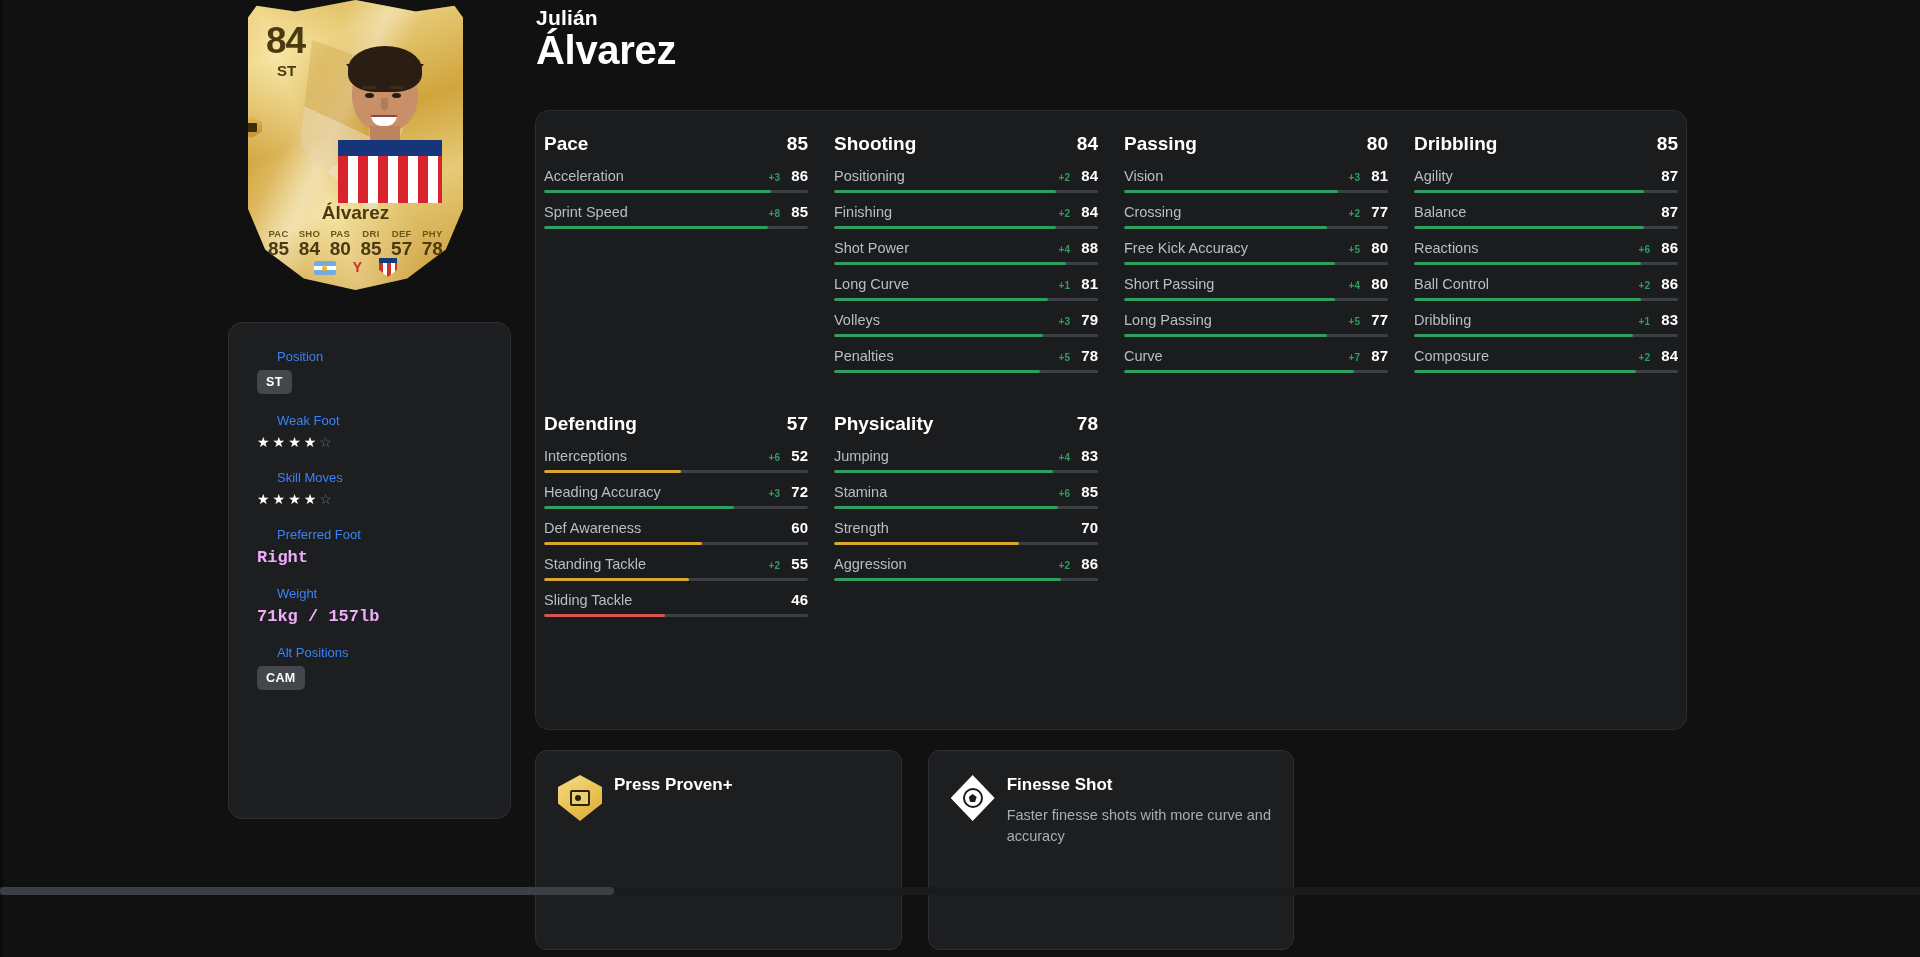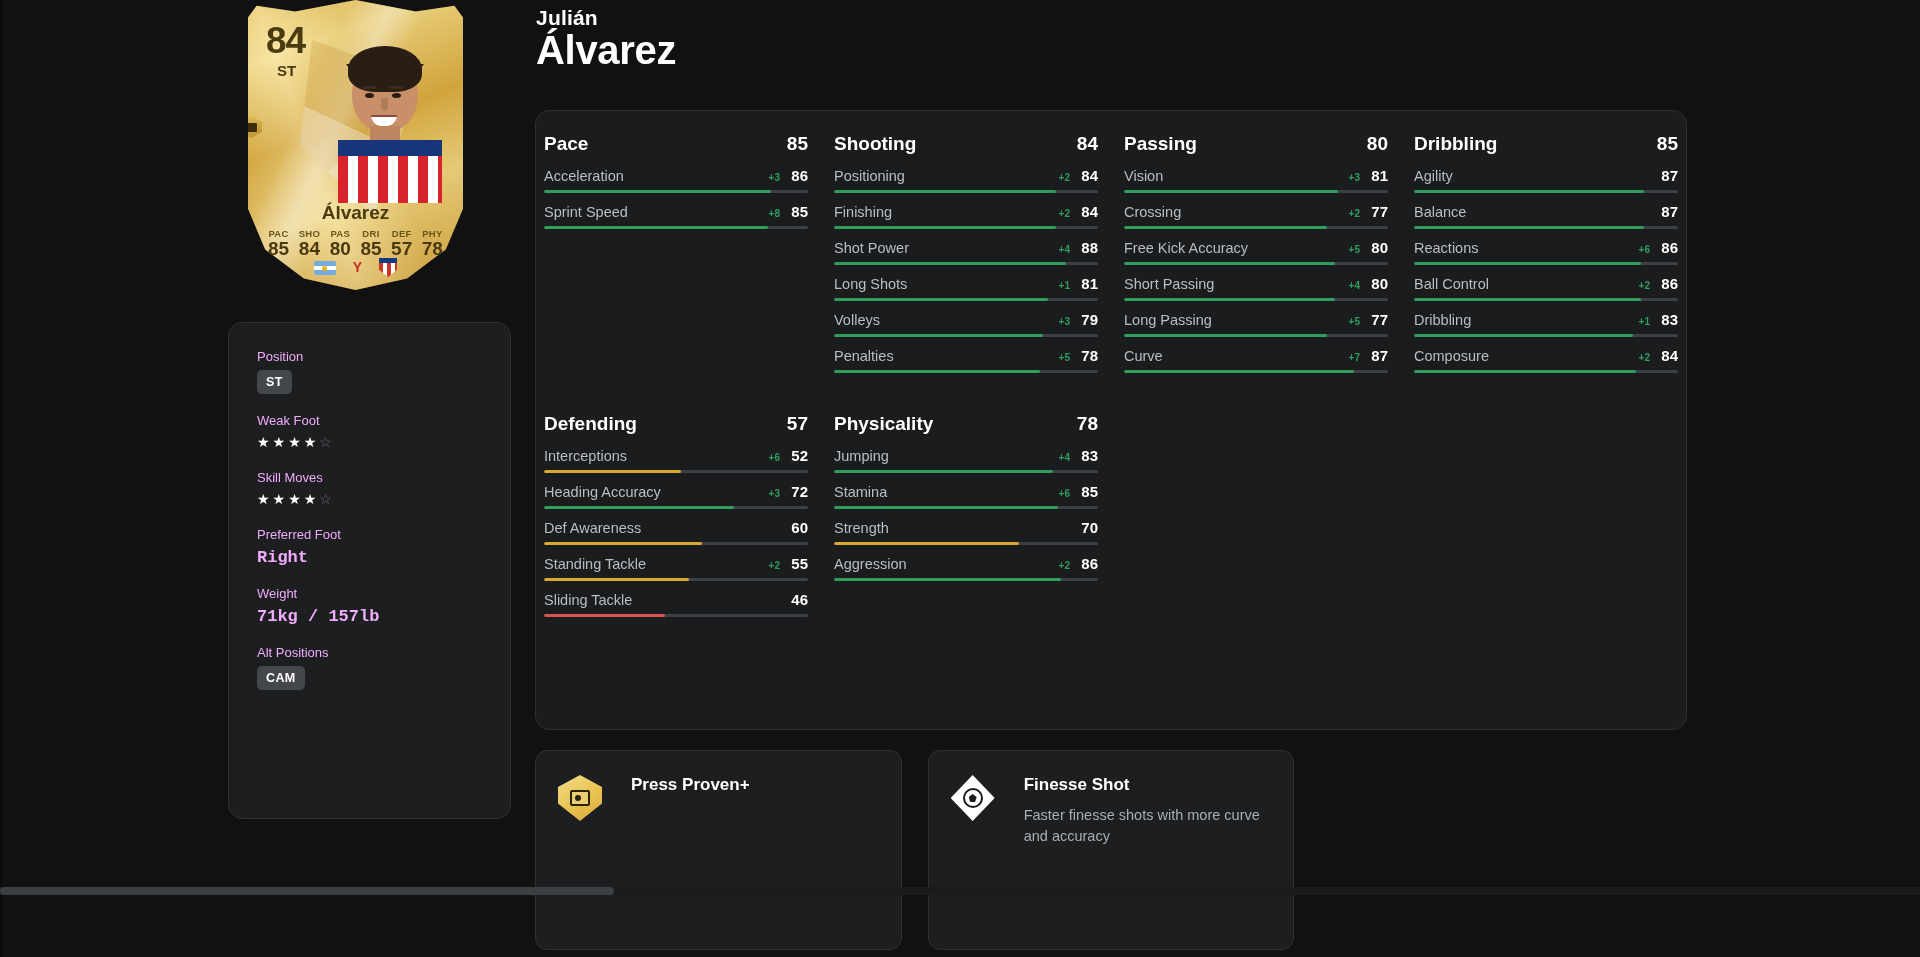--- a/index.html
+++ b/index.html
@@ -156,21 +156,21 @@
   .hdr-last  { font-size: 40px; font-weight: bold; color: #ffffff; line-height: 1.05; letter-spacing: -.3px; }
 
   
   .info {
     position: absolute; left: 228px; top: 322px; width: 283px; height: 497px;
     background: #1d1e20; border: 1px solid #2e3033; border-radius: 14px;
     padding: 26px 28px;
   }
   .info-row { margin-bottom: 19px; }
   .info-row:last-child { margin-bottom: 0; }
-  .info-lbl { font-size: 13px; color: #f0abfc; margin-bottom: 6px; }
+  .info-lbl { font-size: 13px; color: #3b82f6; margin-bottom: 6px; margin-left: 20px; }
   .info-val { font-size: 17px; font-weight: bold; color: #f0abfc; font-family: Liberation Mono, monospace; }
   .pos-badge {
     display: inline-block; background: #43464b; color: #ffffff;
     font-size: 12.5px; font-weight: bold; padding: 5px 9px; border-radius: 5px;
     letter-spacing: .4px;
   }
   .stars { font-size: 14px; letter-spacing: 3px; color: #ffffff; line-height: 1.2; }
   .stars .off { color: #6d7176; }
 
   
@@ -203,21 +203,21 @@
   .bar > span { display: block; height: 100%; border-radius: 2px; }
 
   
   .ps-row {
     position: absolute; left: 535px; top: 750px; width: 1152px;
     display: grid; grid-template-columns: repeat(3, 1fr); column-gap: 26px;
   }
   .ps-card {
     background: #1d1e20; border: 1px solid #2e3033; border-radius: 12px;
     padding: 24px 22px 26px 22px; min-height: 200px;
-    display: flex; gap: 29px;
+    display: flex; gap: 12px;
   }
   .ps-icon { flex: 0 0 auto; width: 44px; height: 46px; position: relative; }
   .hexagon {
     width: 44px; height: 46px;
     background: linear-gradient(150deg,#f5dd8c,#e8c24f 55%,#d9a93c);
     clip-path: polygon(50% 0%, 100% 26%, 100% 62%, 50% 100%, 0% 62%, 0% 26%);
     display: flex; align-items: center; justify-content: center;
   }
   .diamond {
     width: 44px; height: 46px; background: #ffffff;
@@ -427,21 +427,21 @@
                 <span class="stat-delta">+4</span>
                 <span class="stat-val">88</span>
               </span>
             </div>
             <div class="bar">
               <span style="width:88%;background:#2f9e5e"></span>
             </div>
           </div>
           <div class="stat-item">
             <div class="stat-top">
-              <span class="stat-name">Long Shots</span>
+              <span class="stat-name">Long Curve</span>
               <span class="stat-right">
                 <span class="stat-delta">+1</span>
                 <span class="stat-val">81</span>
               </span>
             </div>
             <div class="bar">
               <span style="width:81%;background:#2f9e5e"></span>
             </div>
           </div>
           <div class="stat-item">

